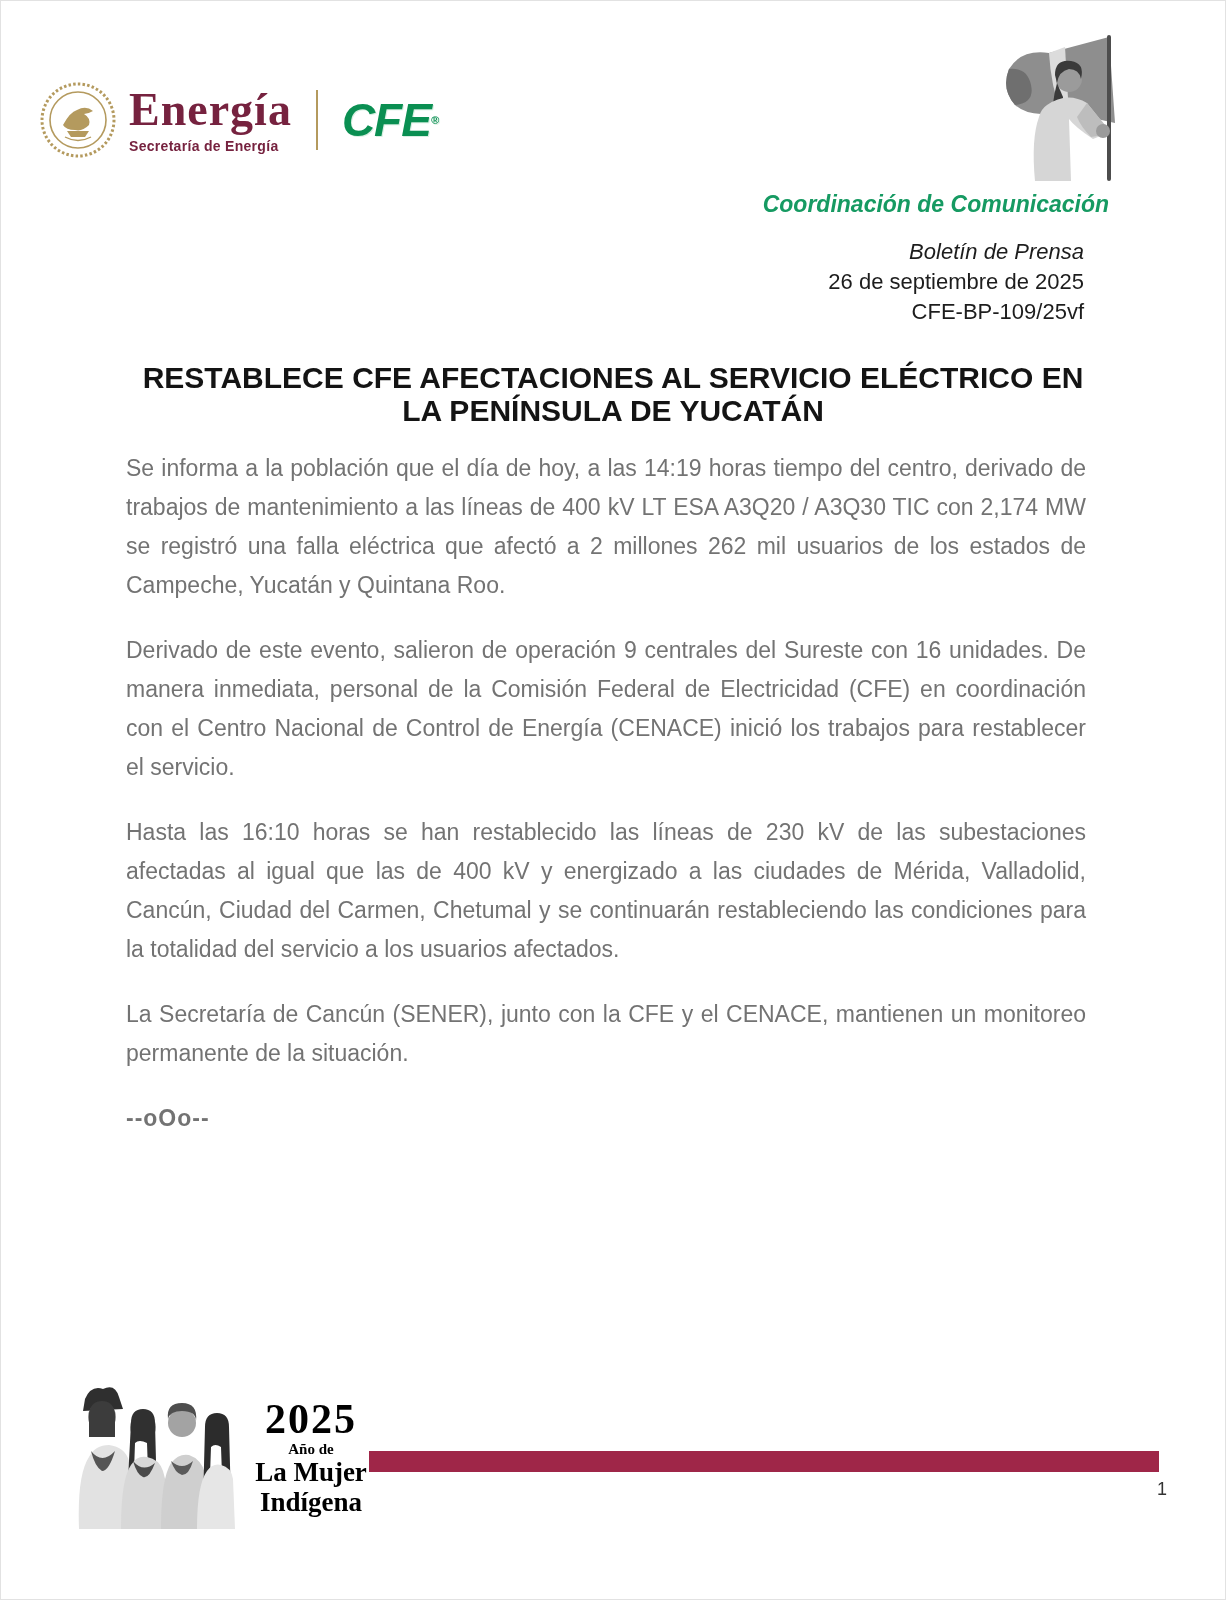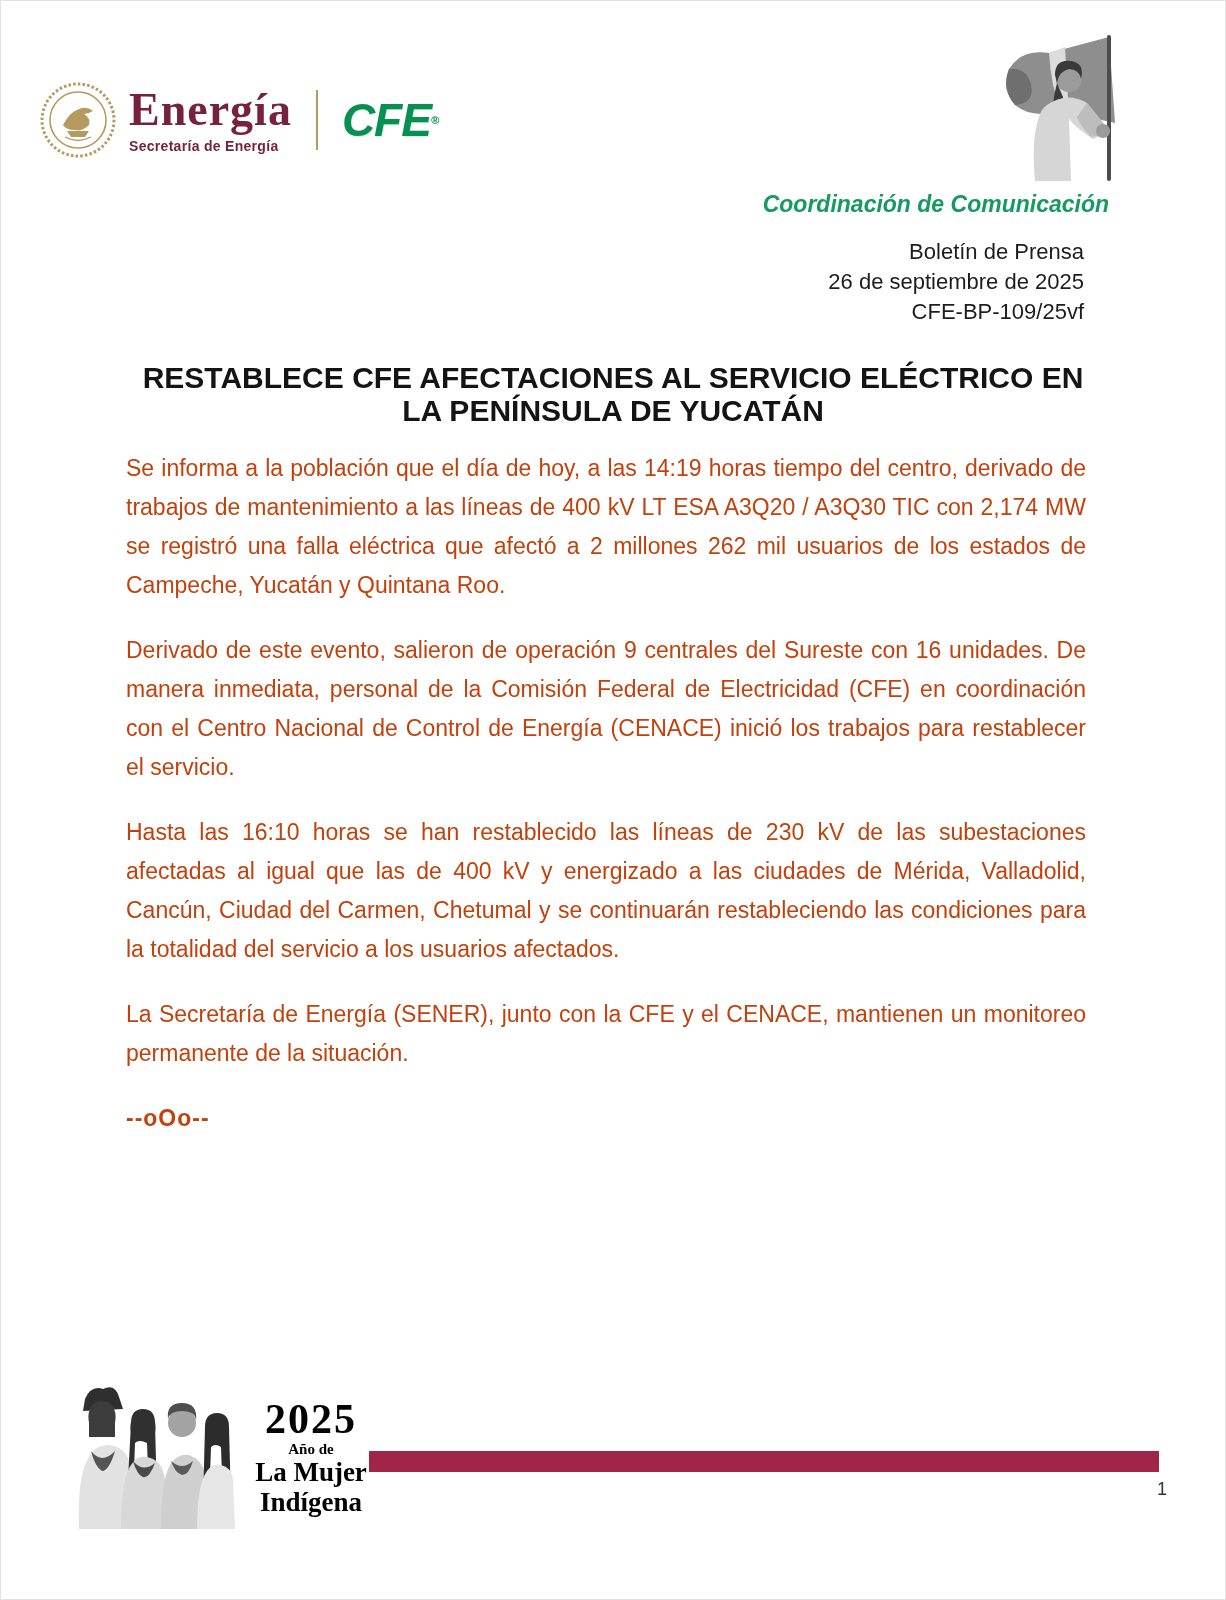--- a/index.html
+++ b/index.html
@@ -31,31 +31,31 @@
   .cfe-reg { font-size:11px; font-weight:bold; color:#0a8f52; vertical-align:bottom; }
 
   .flag-art { position:absolute; top:26px; right:82px; width:152px; height:160px; }
   .coordination {
     position:absolute; top:190px; right:116px;
     font-size:23px; font-weight:bold; font-style:italic; color:#169a62;
   }
 
   
   .meta { position:absolute; top:236px; right:141px; text-align:right; font-size:22px; line-height:30px; color:#1d1d1d; }
-  .meta-type { }
+  .meta-type { font-style:italic; }
 
   
   .doc-title {
     position:absolute; top:360px; left:0; width:100%;
     padding:0 118px;
     text-align:center; font-size:30px; font-weight:bold; line-height:33px; color:#141414;
   }
 
   
-  .body-text { position:absolute; top:448px; left:125px; width:960px; font-size:23px; line-height:39px; text-align:justify; color:#c2410c; }
+  .body-text { position:absolute; top:448px; left:125px; width:960px; font-size:23px; line-height:39px; text-align:justify; color:#737373; }
   .body-text p { margin-bottom:26px; }
   .separator { text-align:left; font-weight:bold; font-size:23px; margin-top:14px; letter-spacing:1px; }
 
   
   .women-art { position:absolute; left:68px; top:1378px; width:166px; height:152px; }
   .year-block {
     position:absolute; left:250px; top:1396px; width:120px; text-align:center;
     color:#000000; font-family:"Liberation Serif", serif; font-weight:bold;
   }
   .year-num { font-size:42px; line-height:44px; letter-spacing:2px; }
@@ -116,21 +116,21 @@
     <div>26 de septiembre de 2025</div>
     <div>CFE-BP-109/25vf</div>
   </div>
 
   <h1 class="doc-title">RESTABLECE CFE AFECTACIONES AL SERVICIO ELÉCTRICO EN LA PENÍNSULA DE YUCATÁN</h1>
 
   <div class="body-text">
     <p>Se informa a la población que el día de hoy, a las 14:19 horas tiempo del centro, derivado de trabajos de mantenimiento a las líneas de 400 kV LT ESA A3Q20 / A3Q30 TIC con 2,174 MW se registró una falla eléctrica que afectó a 2 millones 262 mil usuarios de los estados de Campeche, Yucatán y Quintana Roo.</p>
     <p>Derivado de este evento, salieron de operación 9 centrales del Sureste con 16 unidades. De manera inmediata, personal de la Comisión Federal de Electricidad (CFE) en coordinación con el Centro Nacional de Control de Energía (CENACE) inició los trabajos para restablecer el servicio.</p>
     <p>Hasta las 16:10 horas se han restablecido las líneas de 230 kV de las subestaciones afectadas al igual que las de 400 kV y energizado a las ciudades de Mérida, Valladolid, Cancún, Ciudad del Carmen, Chetumal y se continuarán restableciendo las condiciones para la totalidad del servicio a los usuarios afectados.</p>
-    <p>La Secretaría de Energía (SENER), junto con la CFE y el CENACE, mantienen un monitoreo permanente de la situación.</p>
+    <p>La Secretaría de Cancún (SENER), junto con la CFE y el CENACE, mantienen un monitoreo permanente de la situación.</p>
     <div class="separator">--oOo--</div>
   </div>
 
   <div class="women-art">
     <svg width="166" height="152" viewBox="0 0 166 152">
       <path d="M16 20 Q22 6 34 10 Q46 4 50 18 L54 30 L14 32 Z" fill="#2f2f2f"></path>
       <circle cx="33" cy="38" r="14" fill="#8f8f8f"></circle>
       <path d="M20 34 Q22 22 33 22 Q44 22 46 34 L46 58 L20 58 Z" fill="#3c3c3c"></path>
       <path d="M10 150 Q8 96 20 78 Q26 66 40 66 Q56 68 60 82 Q68 102 66 150 Z" fill="#e2e2e2"></path>
       <path d="M22 72 Q33 86 46 72 Q40 92 33 92 Q26 88 22 72 Z" fill="#555"></path>

